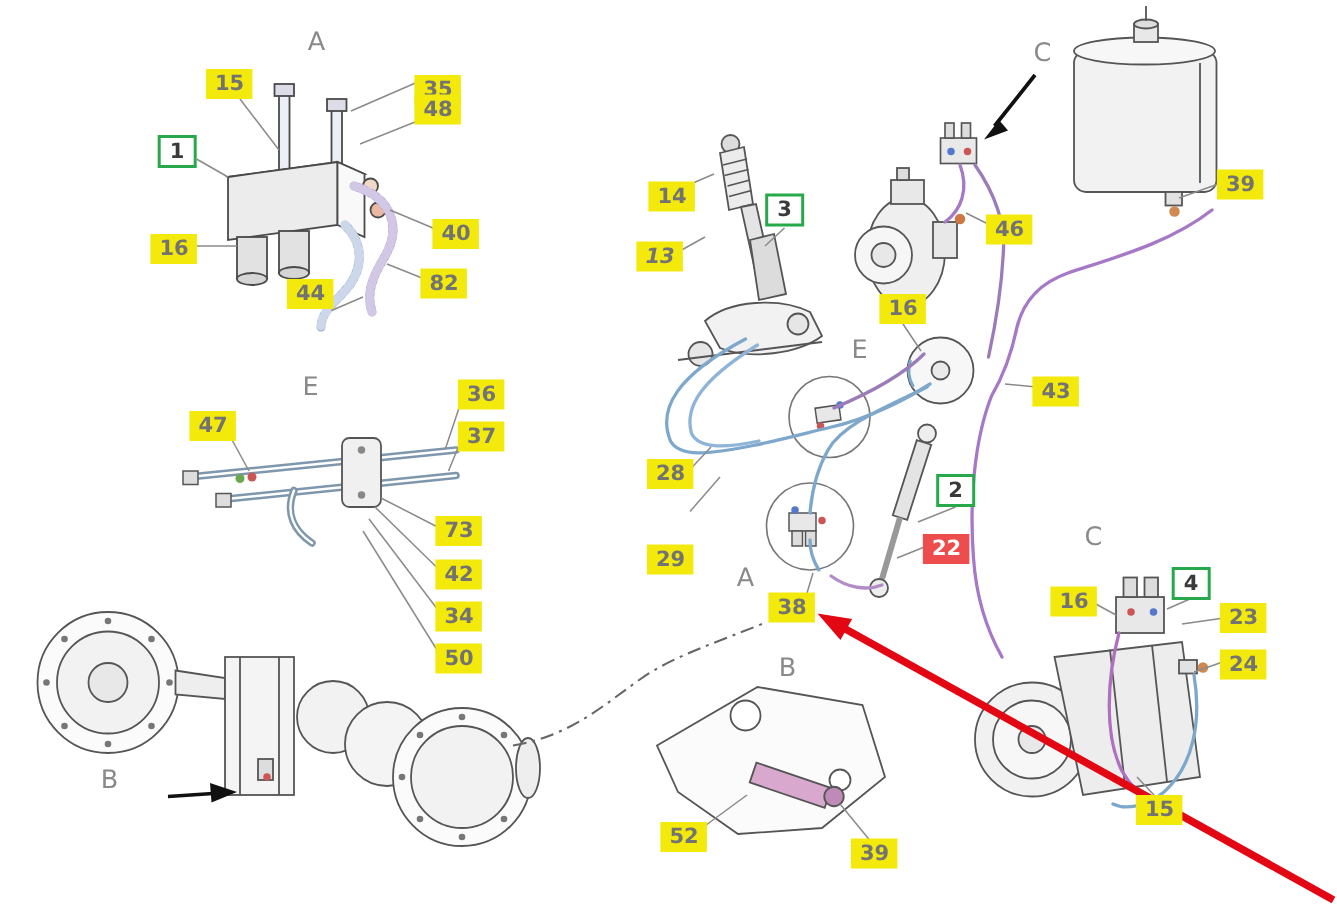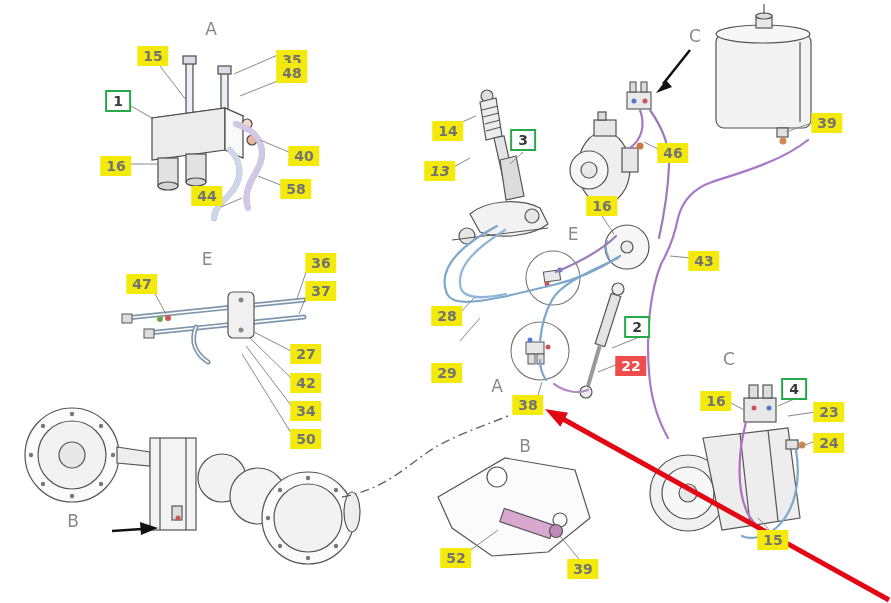--- a/index.html
+++ b/index.html
@@ -282,27 +282,27 @@
   <div class="section-letter" style="left:73px;  top:521px;">B</div>
   <div class="section-letter" style="left:525px; top:446px;">B</div>
   <div class="section-letter" style="left:729px; top:359px;">C</div>
 
   <div class="callout" style="left:153px; top:56px;">15</div>
   <div class="callout" style="left:292px; top:36px;margin-top:24px;">35</div>
   <div class="callout" style="left:292px; top:73px;">48</div>
   <div class="callout green" style="left:118px; top:101px;">1</div>
   <div class="callout" style="left:116px; top:166px;">16</div>
   <div class="callout" style="left:304px; top:156px;">40</div>
-  <div class="callout" style="left:296px; top:189px;">58</div>
+  <div class="callout" style="left:296px; top:189px;">82</div>
   <div class="callout" style="left:207px; top:196px;">44</div>
 
   <div class="callout" style="left:142px; top:284px;">47</div>
   <div class="callout" style="left:321px; top:263px;">36</div>
   <div class="callout" style="left:321px; top:291px;">37</div>
-  <div class="callout" style="left:306px; top:354px;">27</div>
+  <div class="callout" style="left:306px; top:354px;">73</div>
   <div class="callout" style="left:306px; top:383px;">42</div>
   <div class="callout" style="left:306px; top:411px;">34</div>
   <div class="callout" style="left:306px; top:439px;">50</div>
 
   <div class="callout" style="left:448px; top:131px;">14</div>
   <div class="callout" style="left:440px; top:171px;font-style:italic;">13</div>
   <div class="callout green" style="left:523px; top:140px;">3</div>
   <div class="callout" style="left:447px; top:316px;">28</div>
   <div class="callout" style="left:447px; top:344px;margin-top:29px;">29</div>
 

